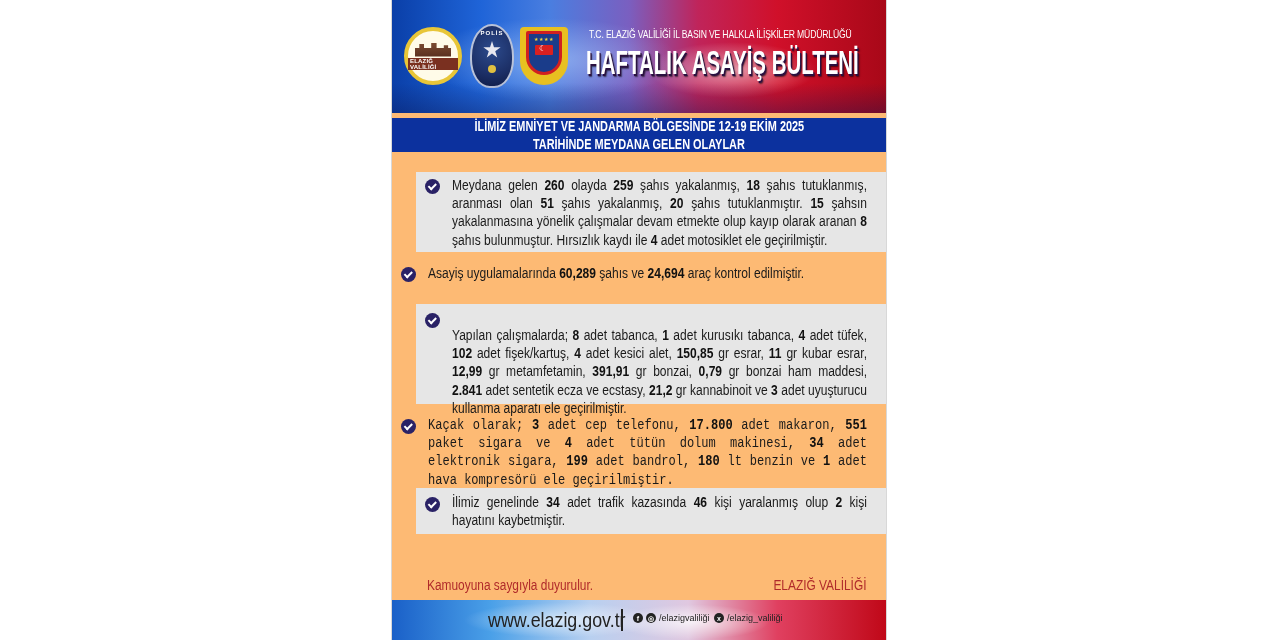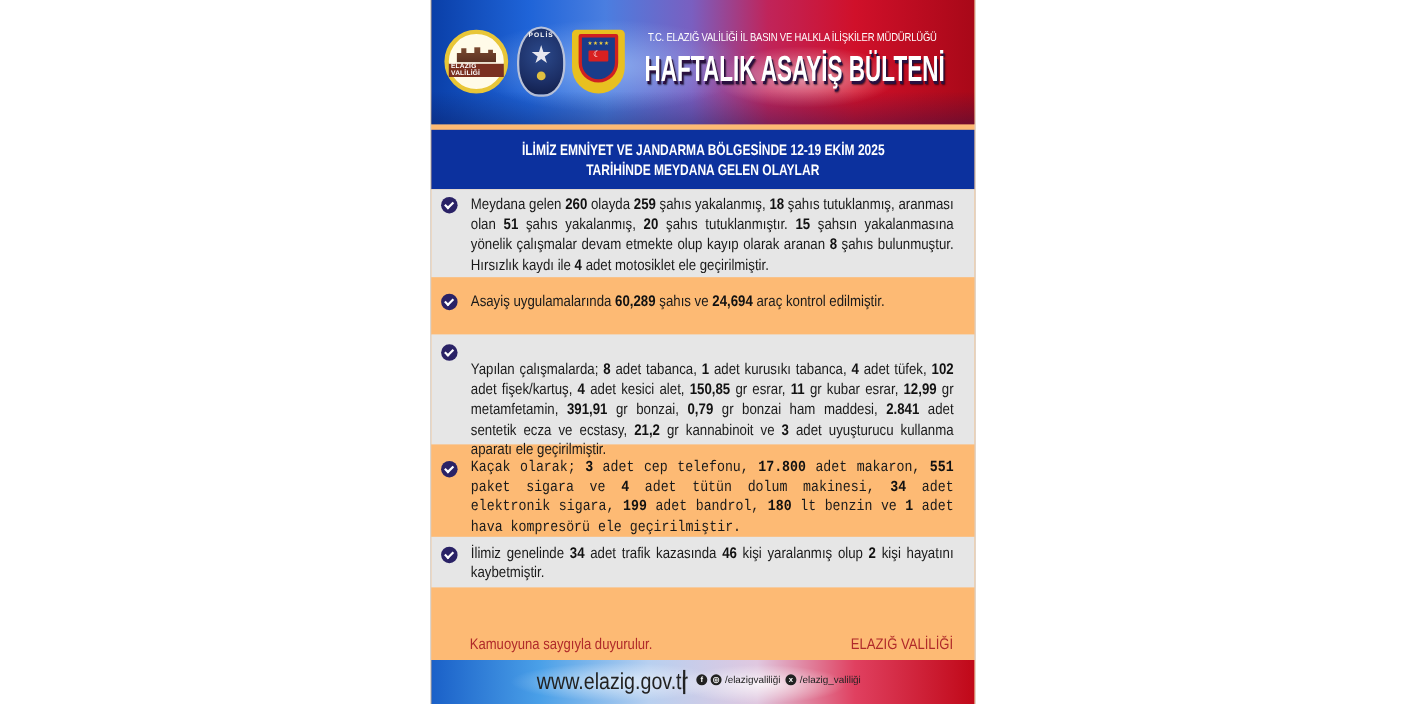--- a/index.html
+++ b/index.html
@@ -24,26 +24,26 @@
   .logo-polis .crest { width:8px; height:8px; background:#e0c040; border-radius:50%; margin-top:12px; }
   .logo-jand { left:128px; top:27px; width:48px; height:58px; border-radius:4px 4px 24px 24px; background:#e8c020; display:flex; align-items:flex-start; justify-content:center; }
   .logo-jand .inner { width:36px; height:44px; margin-top:4px; background:#1a3c8a; border-radius:2px 2px 18px 18px; border:3px solid #d02020; box-sizing:border-box; display:flex; flex-direction:column; align-items:center; }
   .logo-jand .stars { color:#f0d040; font-size:5px; margin-top:2px; letter-spacing:0.5px; }
   .logo-jand .flag { width:18px; height:10px; background:#d82020; margin-top:3px; border-radius:1px; position:relative; }
   .logo-jand .flag::after { content:"☾"; color:#fff; font-size:8px; position:absolute; left:4px; top:-1px; }
 
   .banner-sub { position:absolute; left:197px; top:28px; font-family:"Liberation Sans Narrow","Liberation Sans",sans-serif; font-size:10.5px; color:#ffffff; letter-spacing:-0.2px; transform:scaleX(0.82); transform-origin:left center; white-space:nowrap; }
   .banner-title { position:absolute; left:194px; top:44px; font-size:33px; font-weight:bold; color:#ffffff; letter-spacing:0px; white-space:nowrap; transform:scaleX(0.62); transform-origin:left center; text-shadow:2px 2px 0 #2a1040, 3px 3px 2px rgba(0,0,0,0.6); }
 
-  .title-band { position:absolute; left:0; top:118px; width:100%; height:54px; background:#0c319e; display:flex; flex-direction:column; align-items:center; justify-content:center; }
+  .title-band { position:absolute; left:0; top:118px; width:100%; height:34px; background:#0c319e; display:flex; flex-direction:column; align-items:center; justify-content:center; }
   .title-band .tl { color:#ffffff; font-weight:bold; font-size:14px; line-height:18px; white-space:nowrap; transform:scaleX(0.78); }
 
   .items { position:absolute; left:0; top:172px; width:100%; }
   .item { position:relative; box-sizing:border-box; padding:4px 18px 4px 36px; font-size:14px; line-height:18.2px; color:#1a1a1a; }
-  .item.shaded { background:#e6e6e6; }
+  .item.shaded { background:#e6e6e6;margin-left:24px; }
   .item .txt { display:block; text-align:justify; transform:scaleX(0.86); transform-origin:left top; width:116%; }
   .item b { font-weight:bold; color:#111; }
   .check { position:absolute; left:9px; width:15px; height:15px; border-radius:50%; background:#2a2266; display:flex; align-items:center; justify-content:center; }
   .check::after { content:""; width:6px; height:3px; border-left:2px solid #fff; border-bottom:2px solid #fff; transform:rotate(-45deg) translate(0px,-1px); }
 
   .sign { position:absolute; top:577px; font-size:14px; color:#b02a2a; transform:scaleX(0.85); white-space:nowrap; }
   .sign-left { left:35px; transform-origin:left center; }
   .sign-right { right:20px; transform-origin:right center; }
 
   .footer { position:absolute; left:0; top:600px; width:100%; height:40px;

